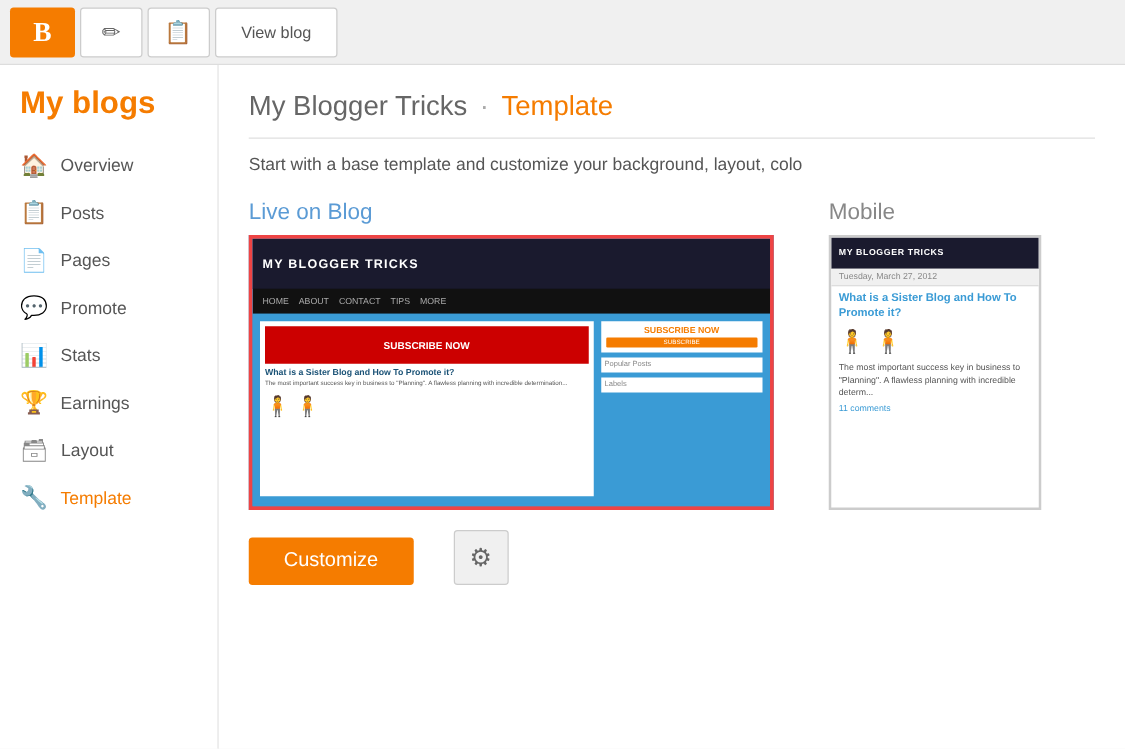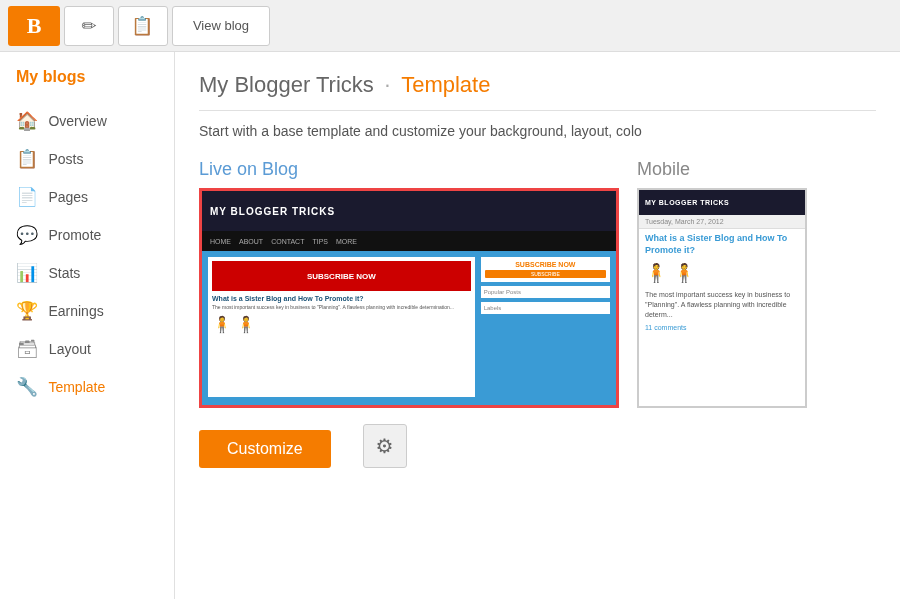--- a/index.html
+++ b/index.html
@@ -56,21 +56,21 @@
     
     .sidebar {
       width: 175px;
       background: #fff;
       border-right: 1px solid #e0e0e0;
       padding: 16px 0;
       flex-shrink: 0;
     }
     .sidebar-title {
       color: #f57c00;
-      font-size: 16px;
+      font-size: 25px;
       font-weight: bold;
       padding: 0 16px 16px 16px;
     }
     .new-post-btn {
       background: #f57c00;
       color: white;
       border: none;
       border-radius: 3px;
       padding: 8px 18px;
       font-size: 14px;
@@ -124,21 +124,21 @@
     }
     .subtitle {
       color: #555;
       font-size: 14px;
       margin-bottom: 20px;
     }
 
     
     .previews-row {
       display: flex;
-      gap: 18px;
+      gap: 44px;
       margin-bottom: 16px;
     }
     .preview-section { flex: 1; }
     .preview-label {
       font-size: 18px;
       color: #5b9bd5;
       margin-bottom: 8px;
       font-weight: normal;
     }
     .preview-label.mobile-label {

